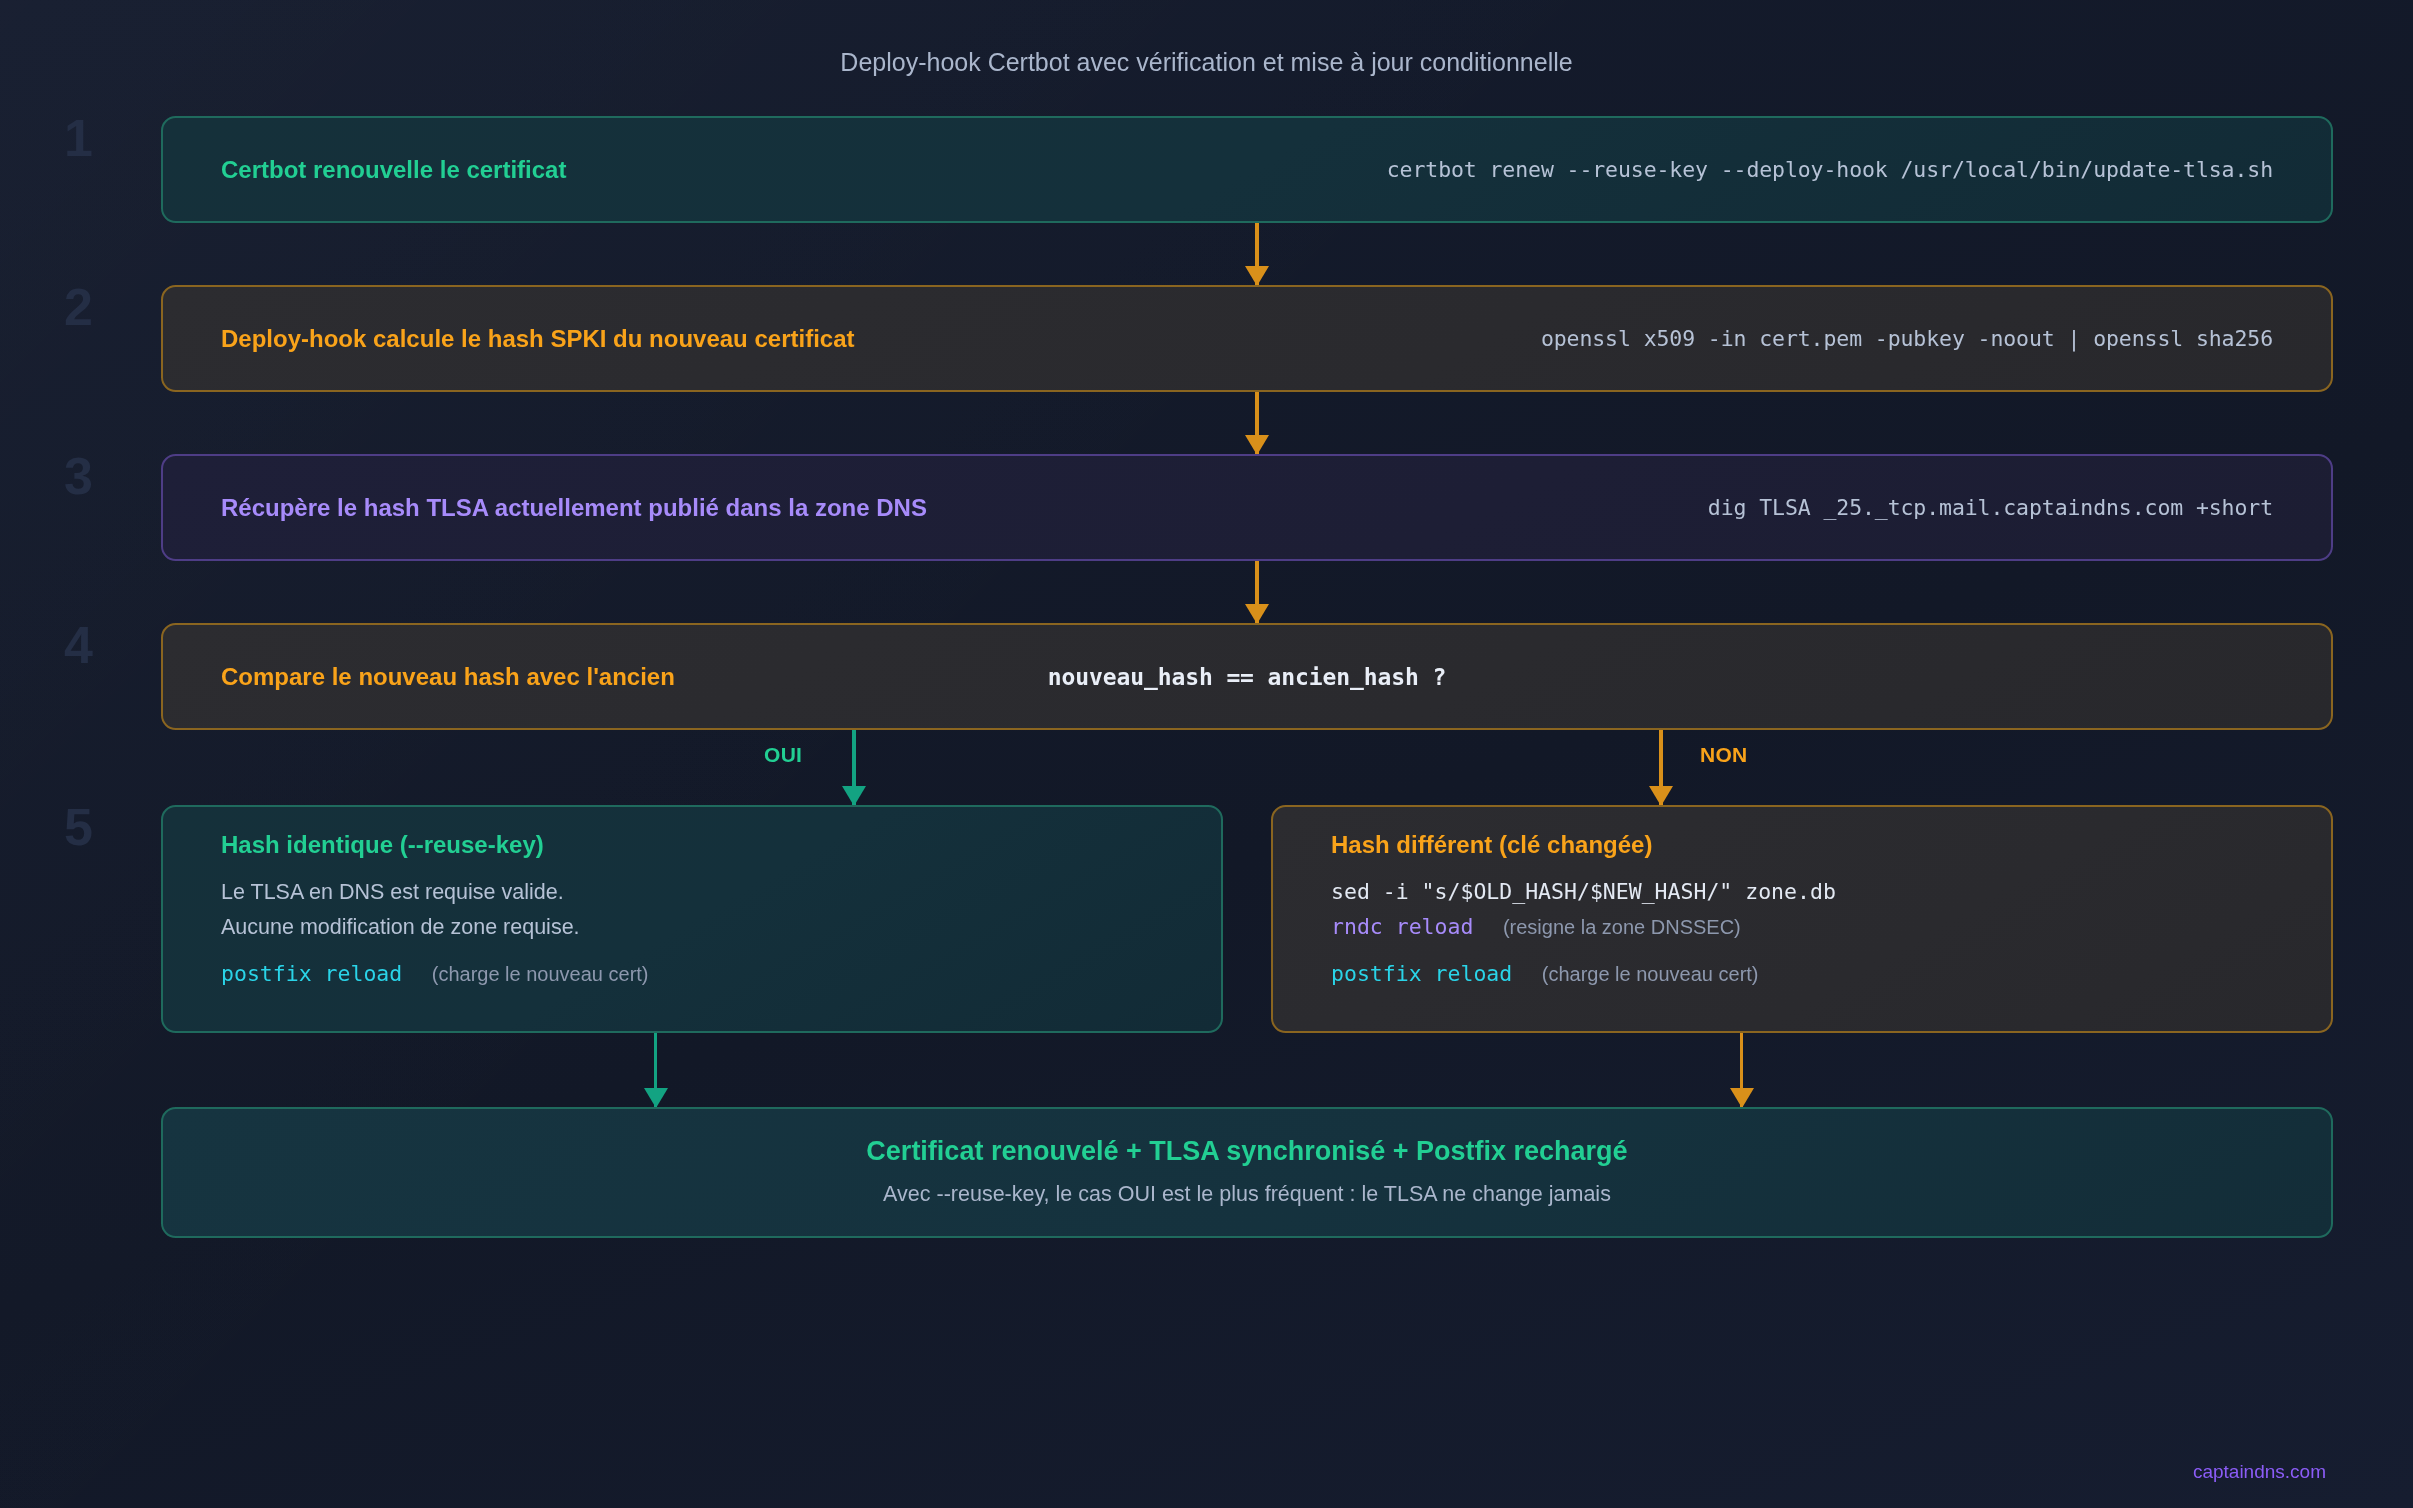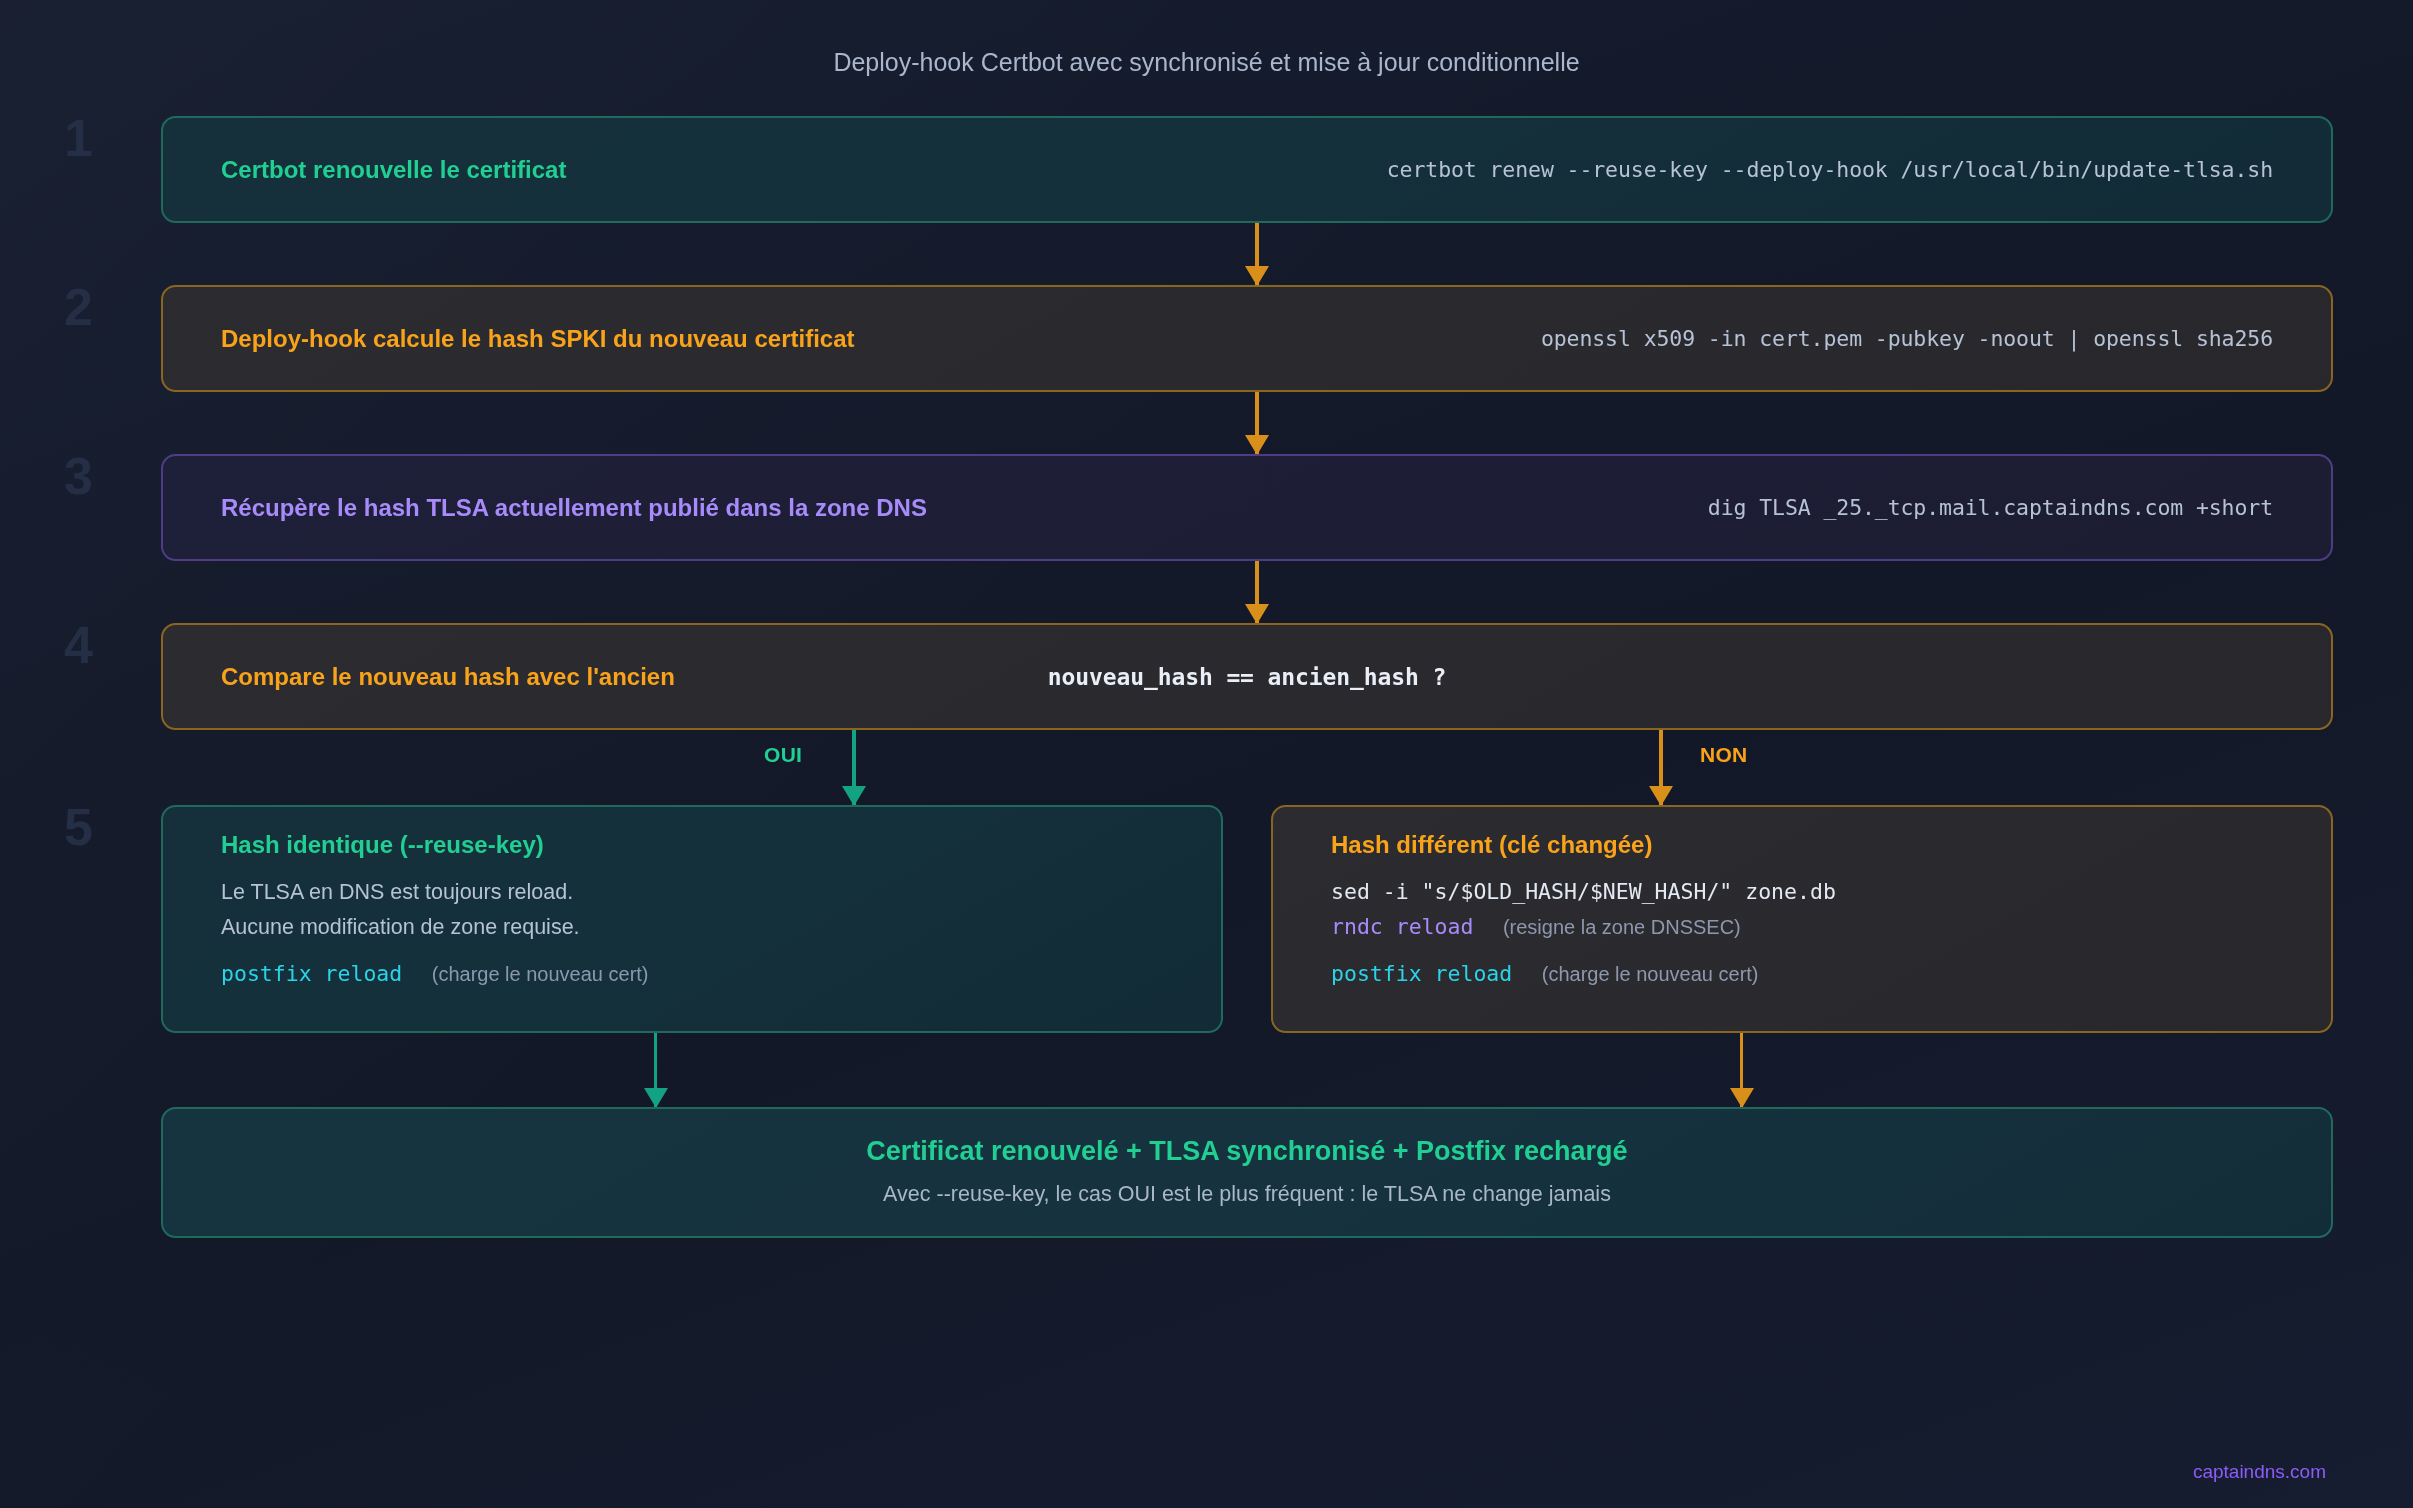--- a/index.html
+++ b/index.html
@@ -245,21 +245,21 @@
     right: 87px;
     bottom: 25.5px;
     font-size: 19px;
     color: #8b5cf6;
   }
 </style>
 </head>
 <body>
 
 <div class="header">
-  <div class="subtitle">Deploy-hook Certbot avec synchronisé et mise à jour conditionnelle</div>
+  <div class="subtitle">Deploy-hook Certbot avec vérification et mise à jour conditionnelle</div>
 </div>
 
 <div class="flow">
 
   <div class="row">
     <div class="stepnum">1</div>
     <div class="card card-flat c-green">
       <div class="card-title">Certbot renouvelle le certificat</div>
       <div class="card-cmd">certbot renew --reuse-key --deploy-hook /usr/local/bin/update-tlsa.sh</div>
     </div>
@@ -308,21 +308,21 @@
     <div class="branch-label lbl-non" style="left:1539px;">NON</div>
   </div>
 
   <div class="row">
     <div class="stepnum">5</div>
     <div class="branch-row">
 
       <div class="branch-col">
         <div class="card card-branch c-green">
           <div class="b-title">Hash identique (--reuse-key)</div>
-          <div class="b-line">Le TLSA en DNS est toujours reload.</div>
+          <div class="b-line">Le TLSA en DNS est requise valide.</div>
           <div class="b-line">Aucune modification de zone requise.</div>
           <div class="b-spacer"></div>
           <div class="b-mono"><span class="mono-cyan">postfix reload</span><span class="note">(charge le nouveau cert)</span></div>
         </div>
       </div>
 
       <div class="branch-col">
         <div class="card card-branch c-amber">
           <div class="b-title">Hash différent (clé changée)</div>
           <div class="b-mono mono-white">sed -i "s/$OLD_HASH/$NEW_HASH/" zone.db</div>

